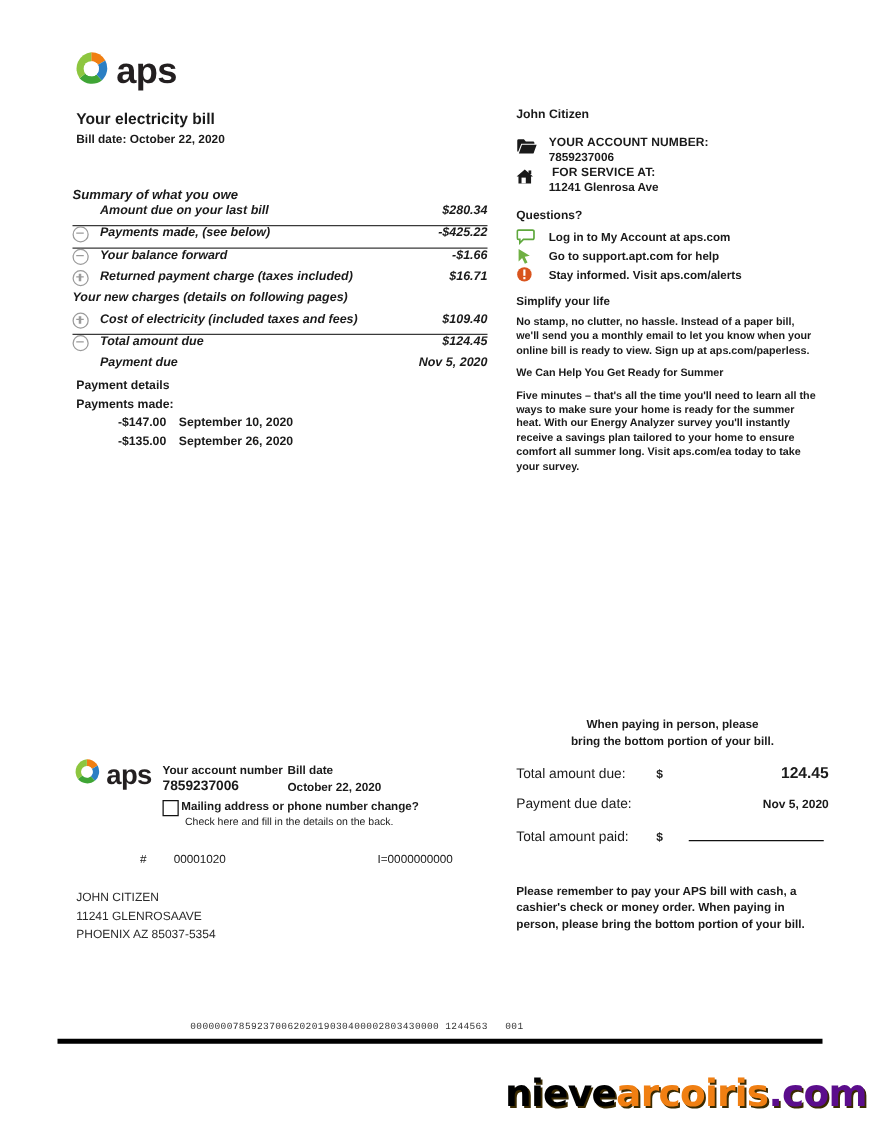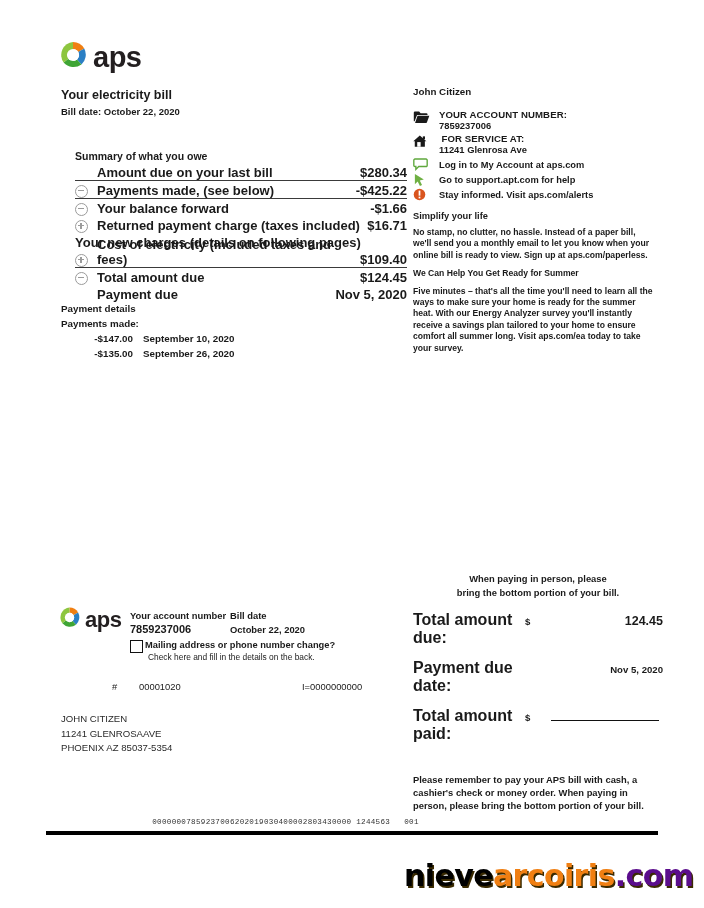--- a/index.html
+++ b/index.html
@@ -39,29 +39,29 @@
   }
   .bill-date {
     position: absolute;
     left: 61px; top: 106px;
     font-size: 9.5px;
     font-weight: 700;
     color: #1a1a1a;
   }
 
   
-  .summary { position: absolute; left: 75px; top: 150px; width: 332px; }
+  .summary { position: absolute; left: 58px; top: 150px; width: 332px; font-style: italic; }
   .sum-head {
     font-size: 10.5px; font-weight: 700; color: #1a1a1a;
     margin-bottom: 1px;
   }
   .sum-row {
-    display: flex; align-items: flex-end;
+    display: flex; align-items: flex-start;
     height: 17px;
-    font-size: 13px;
+    font-size: 10px;
     color: #1a1a1a;
   }
   .sum-row .ico { width: 22px; flex: 0 0 22px; display: flex; align-items: center; }
   .sum-row .lbl { flex: 1 1 auto; font-weight: 700; }
   .sum-row .amt { flex: 0 0 auto; font-weight: 700; text-align: right; }
   .sum-row.noicon { padding-left: 0; }
   .sum-row.noicon .lbl { padding-left: 0; }
   .rule { border-top: 1.3px solid #3a3a3a; margin: 0; }
 
   .cir {
@@ -123,21 +123,21 @@
   .stub-nums .hash { position: absolute; left: 0; top: 0; }
   .stub-nums .n1 { position: absolute; left: 27px; top: 0; }
   .stub-nums .n2 { position: absolute; left: 190px; top: 0; }
 
   .addr { position: absolute; left: 61px; top: 712px; font-size: 9.6px; line-height: 14.5px; color: #2a2a2a; }
 
   
   .stub-right { position: absolute; left: 413px; top: 572px; width: 250px; }
   .sr-note { text-align: center; font-size: 9.4px; font-weight: 700; line-height: 13.5px; }
   .sr-row { display: flex; align-items: baseline; margin-top: 12px; }
-  .sr-k { width: 112px; font-size: 16px; font-weight: 700; }
+  .sr-k { width: 112px; font-size: 11px; font-weight: 400; }
   .sr-dollar { width: 26px; font-size: 9.6px; font-weight: 700; }
   .sr-v { flex: 1 1 auto; text-align: right; font-size: 12.5px; font-weight: 700; }
   .sr-v.sm { font-size: 9.6px; }
   .sr-line { flex: 1 1 auto; border-bottom: 1.2px solid #111; height: 11px; margin-right: 4px; }
   .sr-foot { margin-top: 30px; font-size: 9.4px; font-weight: 700; line-height: 13.2px; }
 
   
   .ocr {
     position: absolute; left: 0; top: 818px; width: 571px;
     text-align: center;
@@ -287,20 +287,21 @@
           <rect x="14.4" y="3.2" width="3.2" height="4.4" fill="#1a1a1a"></rect>
           <rect x="6.2" y="11.6" width="5" height="6.8" fill="#ffffff"></rect>
         </svg>
       </span>
       <span class="acct-txt">
         <div class="k">FOR SERVICE AT:</div>
         <div class="v">11241 Glenrosa Ave</div>
       </span>
     </div>
 
+    <div class="q-head">Questions?</div>
 
     <div class="q-line">
       <span class="q-ico">
         <svg width="15" height="13" viewBox="0 0 22 18" aria-hidden="true">
           <path d="M1.2 2.6 A1.6 1.6 0 0 1 2.8 1 H19.2 A1.6 1.6 0 0 1 20.8 2.6 V10.4 A1.6 1.6 0 0 1 19.2 12 H8.4 L4.2 16.2 V12 H2.8 A1.6 1.6 0 0 1 1.2 10.4 Z" fill="#ffffff" stroke="#5fa83d" stroke-width="2"></path>
         </svg>
       </span>
       <span class="q-txt">Log in to My Account at aps.com</span>
     </div>
 

